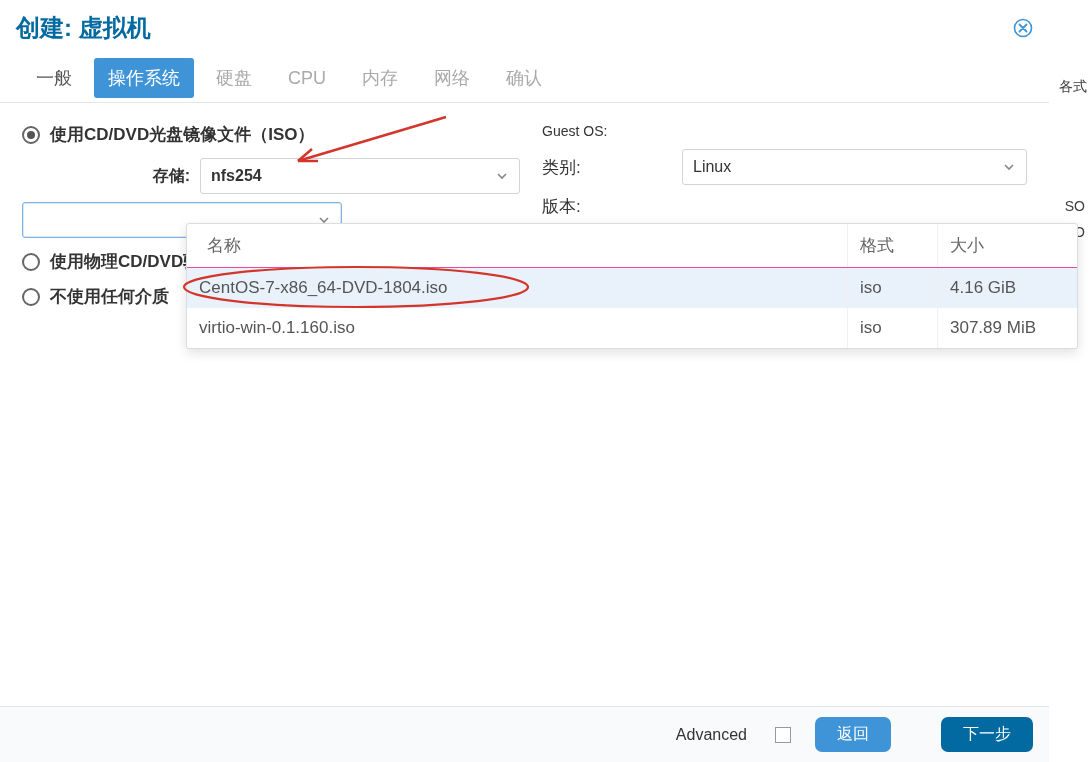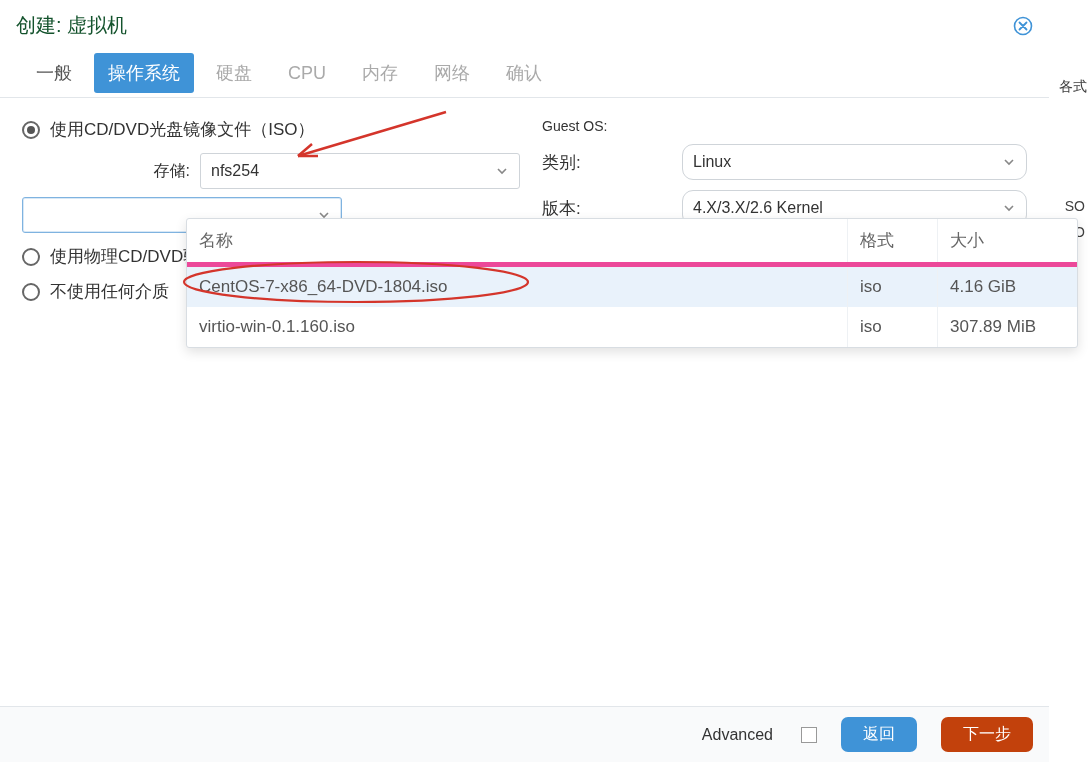--- a/index.html
+++ b/index.html
@@ -1,66 +1,66 @@
 <!DOCTYPE html>
 <html><head>
 <meta charset="utf-8">
 <style>
   * { box-sizing: border-box; margin: 0; padding: 0; }
   html, body { width: 1091px; height: 762px; font-family: "Microsoft YaHei", Arial, sans-serif; font-size: 16px; color: #333; background: #fff; overflow: hidden; }
   .dialog { position: relative; width: 1049px; height: 762px; background: #fff; }
   .header { padding: 12px 16px 8px 16px; display: flex; align-items: center; justify-content: space-between; }
-  .title { color: #14532d; font-size: 20px; }
+  .title { color: #0369a1; font-size: 24px; font-weight: bold; }
   .close-icon { width: 20px; height: 20px; cursor: pointer; }
   .close-icon svg { width: 100%; height: 100%; }
   .tabs { display: flex; gap: 8px; padding: 6px 22px 0 22px; align-items: center; }
   .tab { padding: 8px 14px; color: #aaa; cursor: pointer; font-size: 18px; border-radius: 3px; }
   .tab.active-past { color: #555; }
   .tab.active { background: #3f93d7; color: #fff; }
   .divider { border-bottom: 1px solid #e2e6ea; margin-top: 4px; }
   .body { padding: 20px 22px; position: relative; height: 600px; }
   .two-col { display: flex; }
-  .left-col { width: 500px; }
+  .left-col { width: 500px; font-weight: bold; }
   .right-col { flex: 1; margin-left: 20px; }
   .row { display: flex; align-items: center; margin-bottom: 12px; }
   .radio { width: 18px; height: 18px; border: 2px solid #666; border-radius: 50%; margin-right: 10px; display: inline-flex; align-items: center; justify-content: center; flex-shrink: 0; cursor: pointer; }
   .radio.selected::after { content: ""; width: 8px; height: 8px; background: #555; border-radius: 50%; display: block; }
   .radio-label { font-size: 17px; color: #333; }
   .form-sub { display: flex; align-items: center; margin: 8px 0 8px 0; }
   .form-label { width: 178px; text-align: right; padding-right: 10px; color: #333; font-size: 16px; }
   .select { width: 320px; height: 36px; border: 1px solid #cfd4d9; border-radius: 3px; background: #fff; display: flex; align-items: center; padding: 0 10px; cursor: pointer; position: relative; }
   .select.focused { border-color: #7fb3e0; box-shadow: 0 0 0 1px rgba(127,179,224,0.3) inset; }
   .select-text { flex: 1; color: #333; font-size: 16px; white-space: nowrap; overflow: hidden; text-overflow: ellipsis; }
   .select-caret { width: 14px; height: 14px; }
   .select-caret svg { width: 100%; height: 100%; }
   .right-heading { font-size: 14px; margin-bottom: 10px; color: #333; }
   .right-row { display: flex; align-items: center; margin-bottom: 10px; }
   .right-label { width: 140px; font-size: 17px; color: #333; }
-  .right-select { flex: 1; height: 36px; border: 1px solid #cfd4d9; border-radius: 11px; background: #fff; display: flex; align-items: center; padding: 0 10px; cursor: pointer; justify-content: space-between; }
+  .right-select { flex: 1; height: 36px; border: 1px solid #cfd4d9; border-radius: 3px; background: #fff; display: flex; align-items: center; padding: 0 10px; cursor: pointer; justify-content: space-between; }
   
   .dropdown { position: absolute; left: 186px; top: 120px; width: 892px; background: #fff; border: 1px solid #d8dde2; border-radius: 3px; box-shadow: 0 4px 12px rgba(0,0,0,0.12); z-index: 50; }
   .dd-header, .dd-row { display: flex; }
-  .dd-header { border-bottom: 5px solid #ec4899; }
+  .dd-header { border-bottom: 1px solid #ec4899; padding-left: 8px; }
   .dd-cell { padding: 10px 12px; font-size: 17px; color: #555; }
   .dd-name { flex: 1; }
   .dd-format { width: 90px; border-left: 1px solid #eef1f4; }
   .dd-size { width: 140px; border-left: 1px solid #eef1f4; }
   .dd-header .dd-cell { color: #666; }
   .dd-row { cursor: pointer; }
   .dd-row.highlight { background: #e9f2fb; justify-content: center; }
   
   .arrow-anno { position: absolute; left: 278px; top: 6px; pointer-events: none; z-index: 40; }
   .ellipse-anno { position: absolute; left: 176px; top: 160px; pointer-events: none; z-index: 60; }
   
   .footer { position: absolute; bottom: 0; left: 0; right: 0; border-top: 1px solid #e2e6ea; padding: 10px 16px; display: flex; align-items: center; justify-content: flex-end; gap: 24px; background: #f9fafb; }
   .adv-label { color: #333; font-size: 16px; margin-right: 4px; }
   .checkbox { width: 16px; height: 16px; border: 1px solid #999; background: #fff; cursor: pointer; }
   .btn { padding: 7px 22px; border-radius: 7px; font-size: 16px; cursor: pointer; border: none; }
   .btn-back { background: #3f93d7; color: #fff; }
-  .btn-next { background: #c2410c; color: #fff; cursor: not-allowed; }
+  .btn-next { background: #0369a1; color: #fff; cursor: not-allowed; margin-left: 26px; }
   
   .bg-frag { position: absolute; color: #404040; font-size: 14px; }
 </style>
 </head>
 <body>
 
 <div class="bg-frag" style="right:4px; top:78px;">各式</div>
 <div class="bg-frag" style="right:6px; top:198px;">SO</div>
 <div class="bg-frag" style="right:6px; top:224px;">SO</div>
 
@@ -141,28 +141,20 @@
             <span class="select-caret">
               <svg viewBox="0 0 14 14">
                   <path d="M3 5 L7 9 L11 5" fill="none" stroke="#888" stroke-width="1.6"></path>
                 </svg>
             </span>
           </div>
         </div>
 
         <div class="right-row">
           <div class="right-label">版本:</div>
-          <div class="right-select">
-            <span class="select-text">4.X/3.X/2.6 Kernel</span>
-            <span class="select-caret">
-              <svg viewBox="0 0 14 14">
-                  <path d="M3 5 L7 9 L11 5" fill="none" stroke="#888" stroke-width="1.6"></path>
-                </svg>
-            </span>
-          </div>
         </div>
       </div>
     </div>
 
     <svg class="arrow-anno" width="180" height="70">
       <path d="M168 8 L20 52" stroke="#d4352b" stroke-width="2.5" fill="none"></path>
       <path d="M20 52 L34 40 M20 52 L40 52" stroke="#d4352b" stroke-width="2.5" fill="none"></path>
     </svg>
 
     <div class="dropdown">

